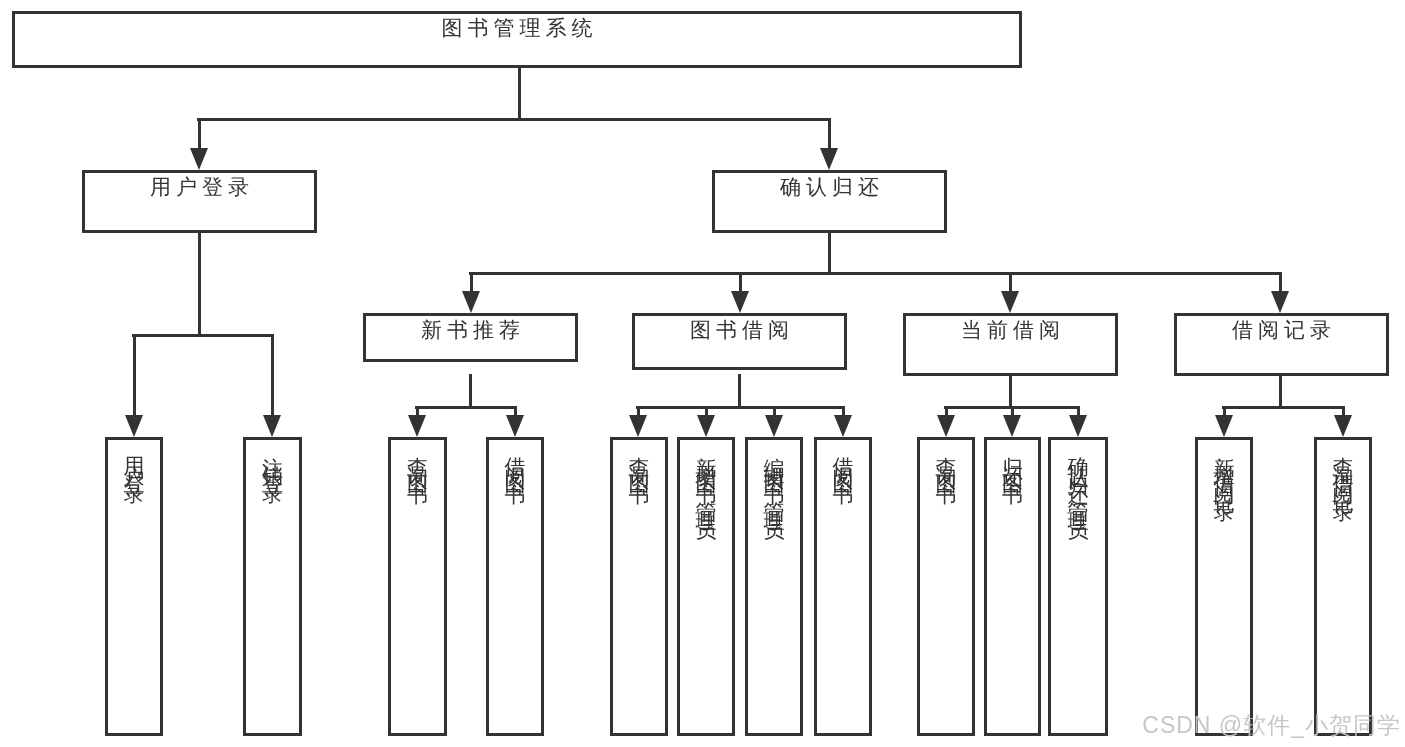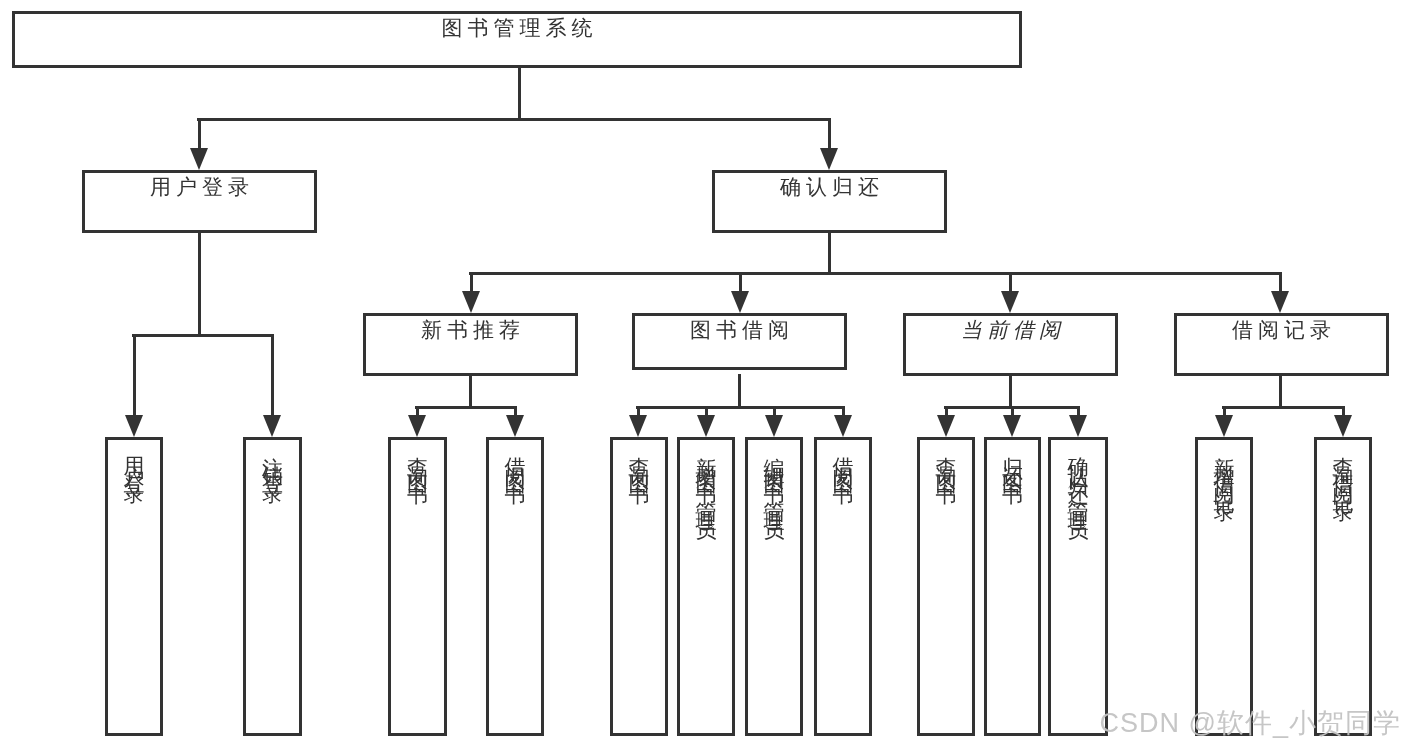--- a/index.html
+++ b/index.html
@@ -54,21 +54,21 @@
     height: 0;
     border-left: 9px solid transparent;
     border-right: 9px solid transparent;
     border-top: 22px solid #333333;
     z-index: 1;
   }
   #watermark {
     position: absolute;
     right: 4px;
     bottom: 6px;
-    font-size: 27px;
+    font-size: 23px;
     color: rgba(195,195,195,0.95);
     letter-spacing: 1px;
     z-index: 10;
     white-space: nowrap;
   }
 </style>
 </head>
 <body>
 
 <div id="canvas">
@@ -102,27 +102,27 @@
   <div class="hline" style="left:469px; top:272px; width:813px;"></div>
   <div class="vline" style="left:470px; top:272px; height:25px;"></div>
   <div class="arrow" style="left:462px; top:291px;"></div>
   <div class="vline" style="left:739px; top:272px; height:25px;"></div>
   <div class="arrow" style="left:731px; top:291px;"></div>
   <div class="vline" style="left:1009px; top:272px; height:25px;"></div>
   <div class="arrow" style="left:1001px; top:291px;"></div>
   <div class="vline" style="left:1279px; top:272px; height:25px;"></div>
   <div class="arrow" style="left:1271px; top:291px;"></div>
 
-  <div class="box" style="left:363px; top:313px; width:215px; height:63px;">
+  <div class="box" style="left:363px; top:313px; width:215px; height:49px;">
     <span class="hlabel">新书推荐</span>
   </div>
   <div class="box" style="left:632px; top:313px; width:215px; height:57px;">
     <span class="hlabel">图书借阅</span>
   </div>
-  <div class="box" style="left:903px; top:313px; width:215px; height:63px;font-style:italic;">
+  <div class="box" style="left:903px; top:313px; width:215px; height:63px;">
     <span class="hlabel">当前借阅</span>
   </div>
   <div class="box" style="left:1174px; top:313px; width:215px; height:63px;">
     <span class="hlabel">借阅记录</span>
   </div>
 
   <div class="vline" style="left:469px; top:374px; height:34px;"></div>
   <div class="hline" style="left:415px; top:406px; width:102px;"></div>
   <div class="vline" style="left:416px; top:406px; height:14px;"></div>
   <div class="arrow" style="left:408px; top:415px;"></div>

